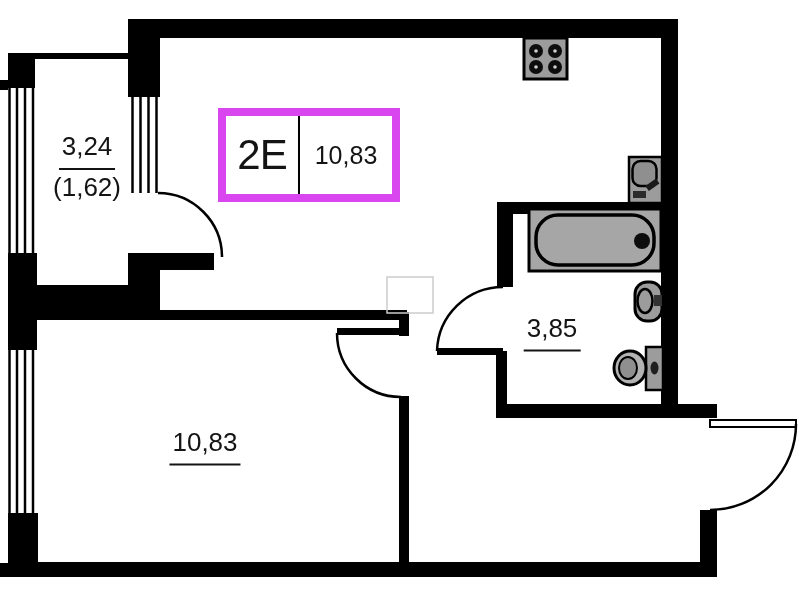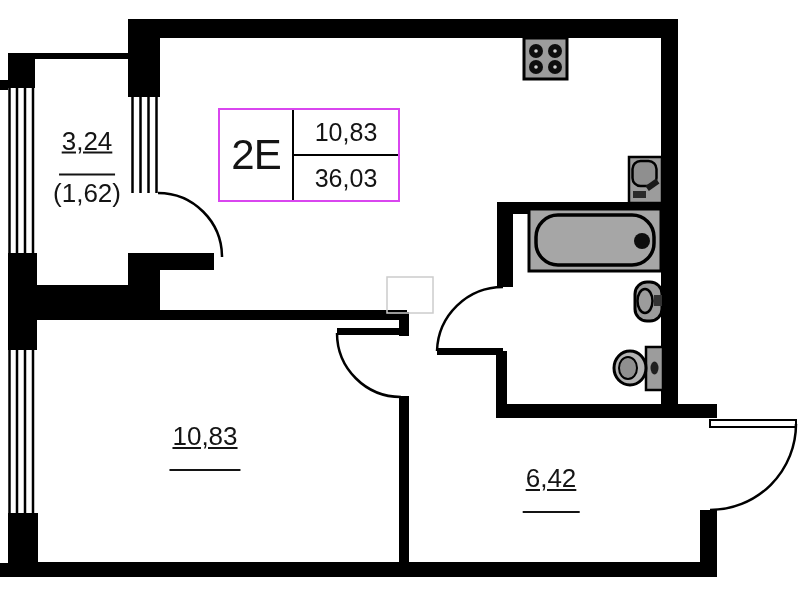--- a/index.html
+++ b/index.html
@@ -1,24 +1,24 @@
 <!DOCTYPE html>
 <html><head>
 <meta charset="utf-8">
 <style>
   html,body{margin:0;padding:0;background:#fff;}
   .plan{position:relative;width:799px;height:600px;background:#ffffff;overflow:hidden;
         font-family:"Liberation Sans", sans-serif;color:#141414;}
   .plan svg{position:absolute;left:0;top:0;}
   .area-label{position:absolute;transform:translate(-50%,-50%);text-align:center;
               font-size:26px;color:#141414;white-space:nowrap;z-index:2;}
-  .area-label .u{display:inline-block;border-bottom:2px solid #141414;padding:0 3px 17px;text-decoration:underline;}
+  .area-label .u{display:inline-block;border-bottom:2px solid #141414;padding:0 3px 6px;}
   .area-label .plain{display:block;margin-top:2px;}
   .info-box{position:absolute;left:218px;top:108px;width:182px;height:94px;
-            border:2px solid #d946ef;display:flex;background:#fff;z-index:2;box-sizing:border-box;}
+            border:8px solid #d946ef;display:flex;background:#fff;z-index:2;box-sizing:border-box;}
   .info-box .type-cell{width:72px;border-right:2px solid #000;display:flex;
             align-items:center;justify-content:center;font-size:42px;letter-spacing:-1px;}
   .info-box .vals{flex:1;display:flex;flex-direction:column;}
   .info-box .vals div{flex:1;display:flex;align-items:center;justify-content:center;
             font-size:25px;border-bottom:2px solid #000;}
   .info-box .vals div:last-child{border-bottom:none;}
 </style>
 </head>
 <body>
 
@@ -137,32 +137,31 @@
       <ellipse cx="630" cy="368" rx="16" ry="17" fill="#b3b3b3" stroke="#000" stroke-width="3"></ellipse>
       <ellipse cx="628" cy="368" rx="9" ry="11" fill="#8f8f8f" stroke="#000" stroke-width="2"></ellipse>
       <ellipse cx="654.5" cy="368" rx="4" ry="6.5" fill="#1f1f1f"></ellipse>
     </g>
   </svg>
 
   <div class="info-box">
     <div class="type-cell">2E</div>
     <div class="vals">
       <div>10,83</div>
-      <div>36,03</div>
     </div>
   </div>
 
   <div class="area-label" style="left:87px;top:167px;">
     <span class="u">3,24</span>
     <span class="plain">(1,62)</span>
   </div>
 
 
+  <div class="area-label" style="left:552px;top:332px;">
+    <span class="u">3,85</span>
+  </div>
 
   <div class="area-label" style="left:205px;top:446px;">
     <span class="u">10,83</span>
   </div>
 
-  <div class="area-label" style="left:551px;top:488px;">
-    <span class="u">6,42</span>
-  </div>
 
 </div>
 
 </body></html>

